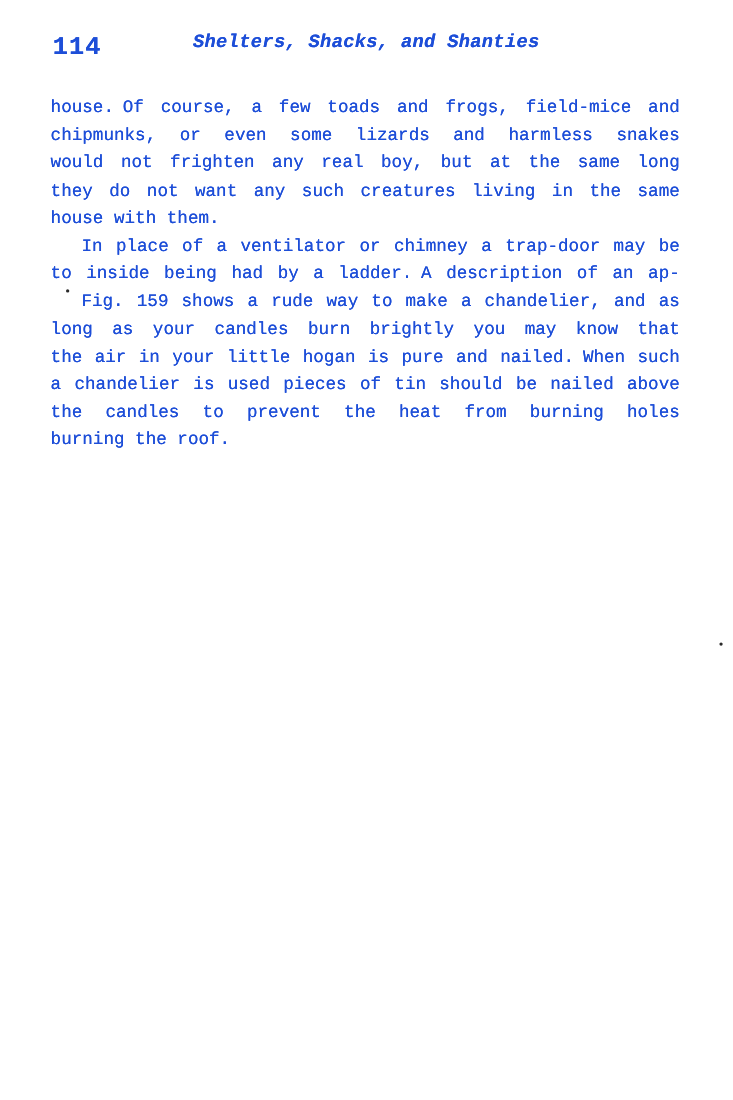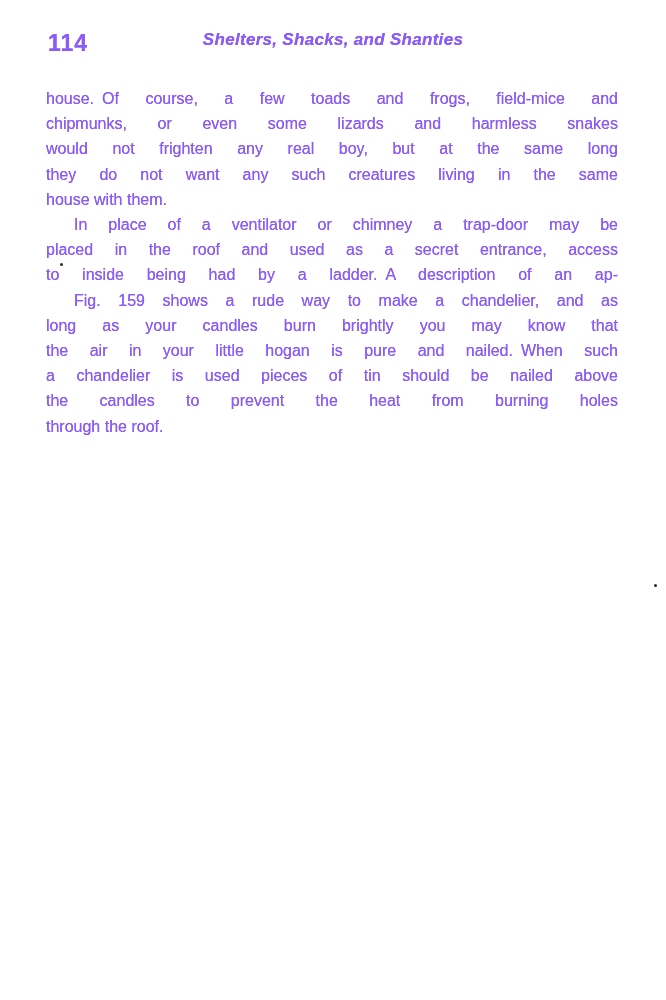--- a/index.html
+++ b/index.html
@@ -3,22 +3,22 @@
 <meta charset="utf-8">
 <style>
   * { margin: 0; padding: 0; box-sizing: border-box; }
   html, body { background: #ffffff; }
   .page {
     position: relative;
     width: 666px;
     height: 704px;
     background: #ffffff;
     overflow: hidden;
-    font-family: Liberation Sans, sans-serif;
-    color: #8b5cf6;
+    font-family: Liberation Mono, monospace;
+    color: #1d4ed8;
   }
   
   .header {
     position: absolute;
     top: 30px;
     left: 48px;
     right: 48px;
     height: 28px;
   }
   .pageno {
@@ -99,31 +99,30 @@
         <div class="tline tline-first">house. Of course, a few toads and frogs, field-mice and</div>
         <div class="tline">chipmunks, or even some lizards and harmless snakes</div>
         <div class="tline">would not frighten any real boy, but at the same long</div>
         <div class="tline">they do not want any such creatures living in the same</div>
         <div class="tline tline-last">house with them.</div>
       </div>
 
 
     <div class="para indent-first">
         <div class="tline tline-first">In place of a ventilator or chimney a trap-door may be</div>
-        <div class="tline">placed in the roof and used as a secret entrance, access</div>
         <div class="tline">to inside being had by a ladder. A description of an ap-</div>
       </div>
 
     <div class="para indent-first">
         <div class="tline tline-first">Fig. 159 shows a rude way to make a chandelier, and as</div>
         <div class="tline">long as your candles burn brightly you may know that</div>
         <div class="tline">the air in your little hogan is pure and nailed. When such</div>
         <div class="tline">a chandelier is used pieces of tin should be nailed above</div>
         <div class="tline">the candles to prevent the heat from burning holes</div>
-        <div class="tline tline-last">through the roof.</div>
+        <div class="tline tline-last">burning the roof.</div>
       </div>
   </div>
 
   <div class="speck speck-1"></div>
   <div class="speck speck-2"></div>
   <div class="speck speck-3"></div>
 
 </div>
 
 </body></html>

